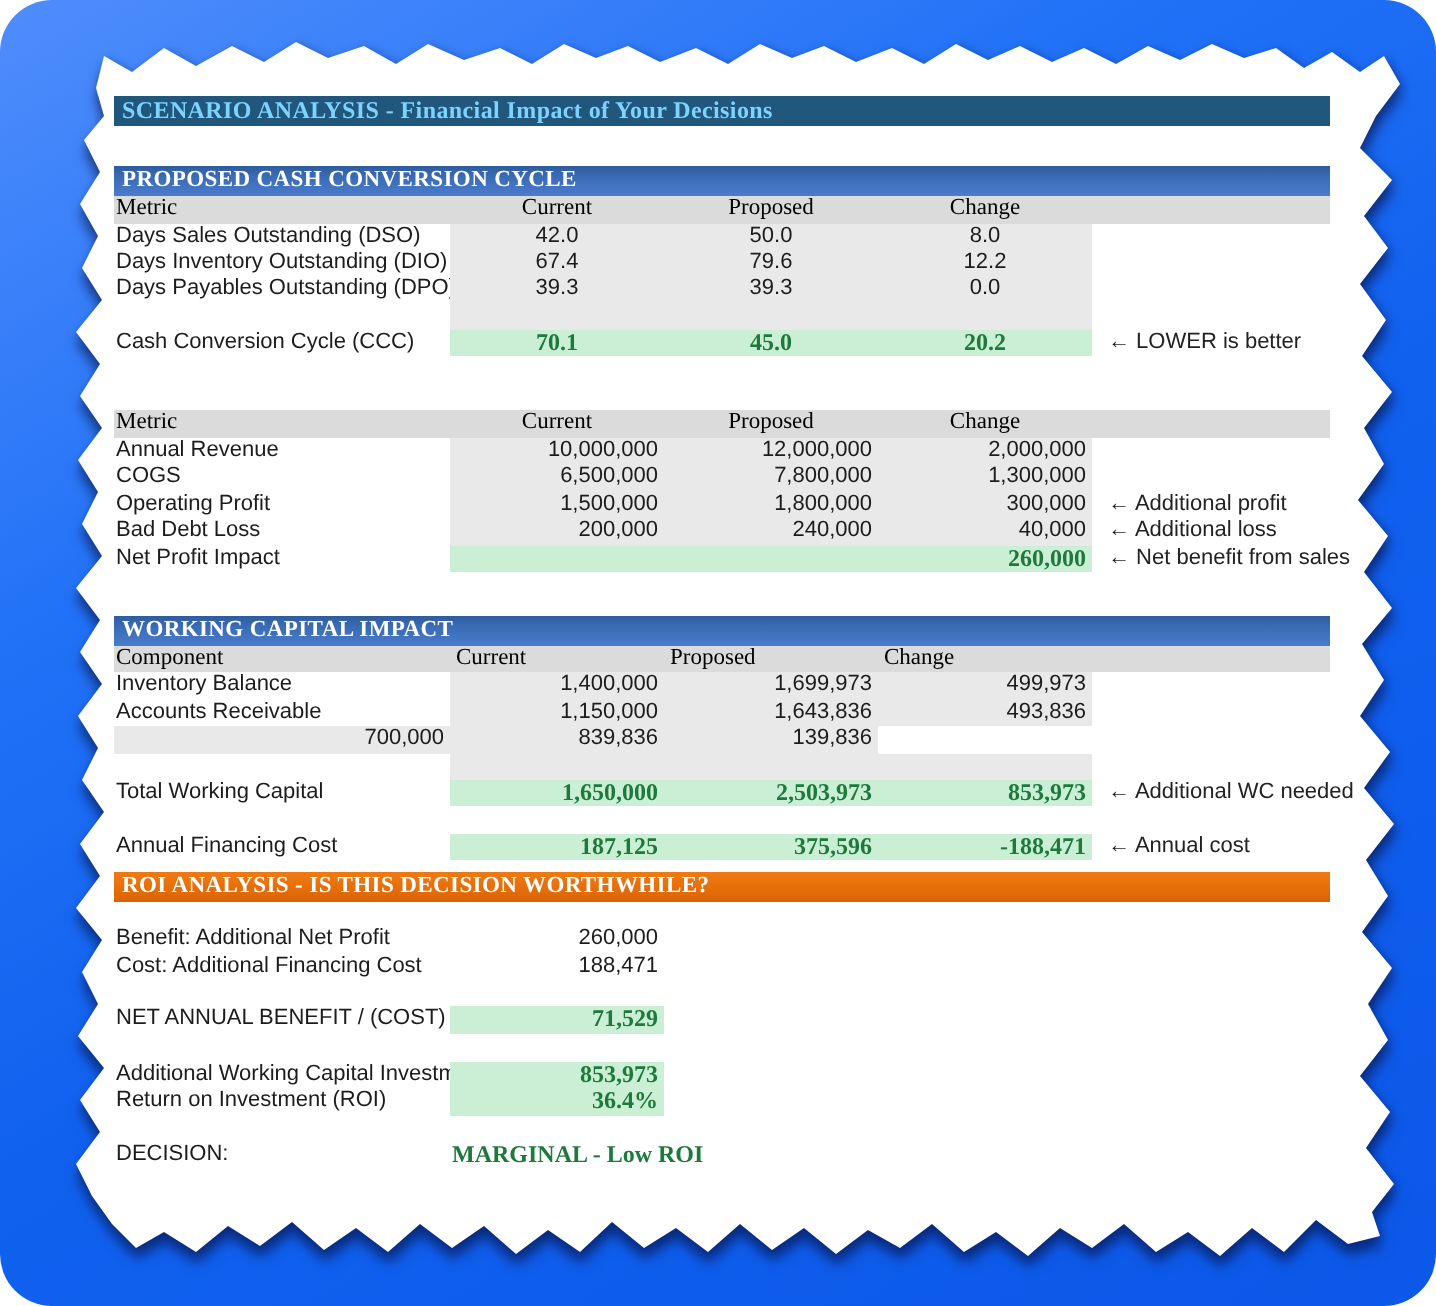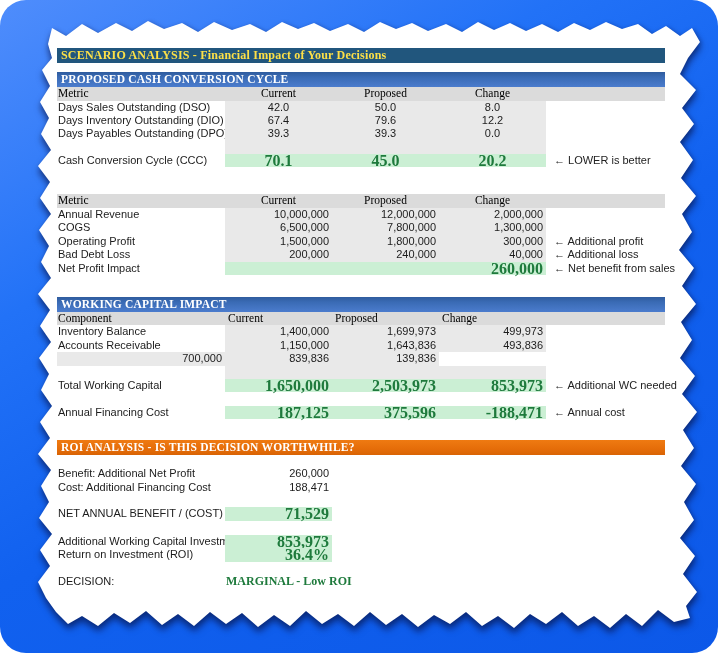--- a/index.html
+++ b/index.html
@@ -18,52 +18,52 @@
   }
   .paper {
     width:100%; height:100%; background:#ffffff;
     clip-path: polygon(12px 30px,16px 14px,30px 22px,46px 10px,62px 19px,80px 9px,96px 17px,112px 7px,128px 15px,146px 9px,162px 18px,178px 8px,196px 16px,214px 10px,230px 18px,246px 8px,262px 15px,278px 9px,294px 17px,312px 10px,328px 18px,344px 8px,360px 15px,376px 9px,392px 17px,410px 10px,426px 18px,442px 8px,458px 16px,474px 9px,490px 17px,506px 10px,522px 18px,538px 9px,554px 16px,570px 8px,586px 15px,602px 10px,616px 20px,630px 12px,644px 22px,656px 14px,664px 28px,652px 44px,644px 60px,660px 76px,646px 94px,658px 110px,644px 128px,657px 146px,645px 164px,660px 182px,646px 200px,656px 218px,643px 236px,658px 254px,646px 272px,660px 290px,645px 308px,656px 326px,644px 344px,659px 362px,646px 380px,661px 398px,647px 416px,658px 434px,645px 452px,660px 470px,648px 488px,658px 506px,644px 524px,659px 542px,647px 560px,661px 578px,650px 592px,654px 604px,638px 608px,622px 596px,606px 612px,590px 600px,574px 614px,558px 602px,542px 612px,526px 598px,510px 610px,494px 600px,478px 614px,462px 602px,446px 612px,430px 598px,414px 610px,398px 601px,382px 613px,366px 600px,350px 611px,334px 598px,318px 612px,302px 600px,286px 610px,270px 597px,254px 612px,238px 601px,222px 613px,206px 599px,190px 610px,174px 598px,158px 612px,142px 600px,126px 611px,110px 597px,94px 609px,78px 599px,62px 612px,46px 602px,32px 610px,20px 598px,10px 584px,2px 568px,14px 552px,4px 536px,16px 520px,3px 504px,13px 488px,5px 472px,15px 456px,2px 440px,14px 424px,4px 408px,16px 392px,5px 376px,13px 360px,3px 344px,15px 328px,4px 312px,14px 296px,2px 280px,15px 264px,5px 248px,13px 232px,3px 216px,15px 200px,4px 184px,14px 168px,2px 152px,15px 136px,5px 120px,13px 104px,4px 88px,14px 72px,6px 56px,16px 44px);
   }
   .content {
     position:absolute; left:57px; top:48px; width:608px; z-index:2;
     color:#1c1c1c; font-size:11px;
   }
   .title-bar {
-    height:15px; line-height:15px; background:#21567d; color:#fde047;
+    height:15px; line-height:15px; background:#21567d; color:#7dd3fc;
     font-family:"Liberation Serif", serif; font-weight:bold; font-size:12px;
     padding-left:4px; letter-spacing:.2px;
   }
   .sec-bar {
     height:15px; line-height:15px; color:#ffffff;
     font-family:"Liberation Serif", serif; font-weight:bold; font-size:11.5px;
     padding-left:4px; letter-spacing:.2px;
     background: linear-gradient(180deg, #2f5c9e 0%, #3a6bb5 35%, #4b7ccd 100%);
   }
   .sec-bar.orange { background: linear-gradient(180deg, #ef7a12 0%, #e56d09 60%, #d96304 100%); }
-  .sec1 { margin-top:9px; }
+  .sec1 { margin-top:20px; }
   .sec2 { margin-top:27px; }
   .sec3 { margin-top:22px; }
-  .sec4 { margin-top:21px; }
+  .sec4 { margin-top:6px; }
   .row {
     display:grid; grid-template-columns:168px 107px 107px 107px 1fr;
     height:13.4px; line-height:13.4px;
   }
   .roi-row { display:grid; grid-template-columns:168px 107px 1fr; height:13.4px; line-height:13.4px; }
   .colhead {
     background:#dbdbdb; font-family:"Liberation Serif", serif; font-weight:normal;
     font-size:11.5px; height:13.5px; line-height:13.5px; color:#000;
   }
   .lbl { padding-left:1px; white-space:nowrap; overflow:hidden; }
   .val { text-align:right; padding-right:3px; }
   .center .val { text-align:center; padding-right:0; }
   .heads-left .val { text-align:left; padding-left:3px; }
   .g { background:#e9e9e9; }
   .gn { background:#cbefd4; }
   .gn-text {
-    color:#1e7a3c; font-weight:bold; font-family:"Liberation Serif", serif; font-size:16px;
+    color:#1e7a3c; font-weight:bold; font-family:"Liberation Serif", serif; font-size:12px;
   }
   .note { padding-left:8px; white-space:nowrap; color:#222; }
   .spacer12 { height:12px; } .spacer13 { height:13.4px; } .spacer14 { height:14px; }
   .decision-val { text-align:left !important; padding-left:1px; white-space:nowrap; font-size:12px; }
 </style>
 </head>
 <body>
 
 <div class="frame"></div>
 <div class="paper-wrap">

